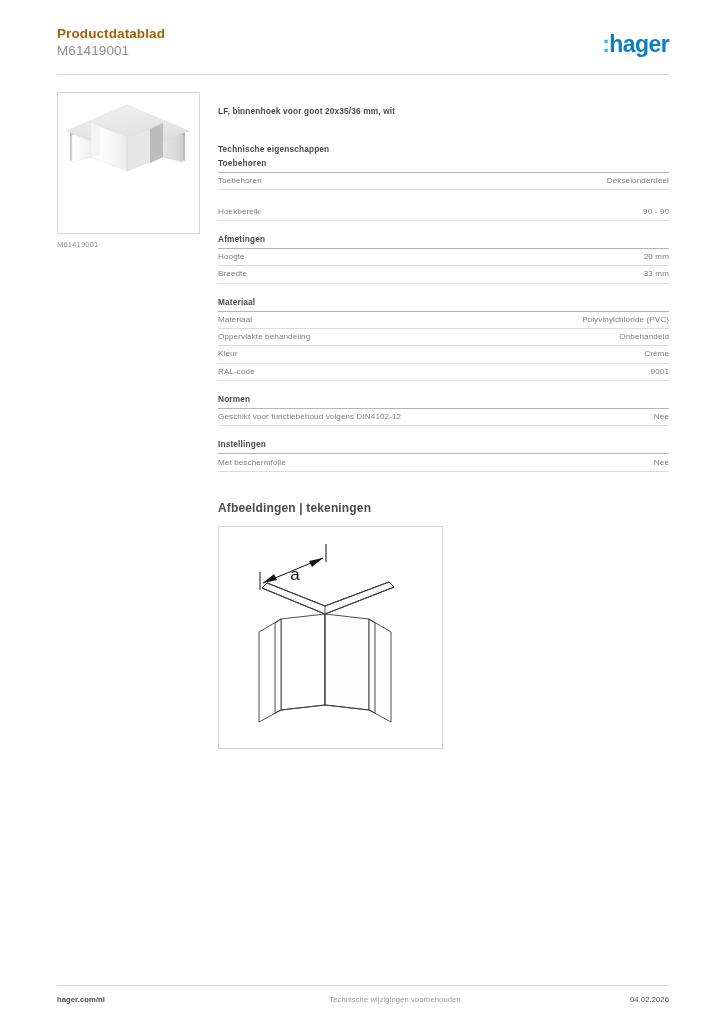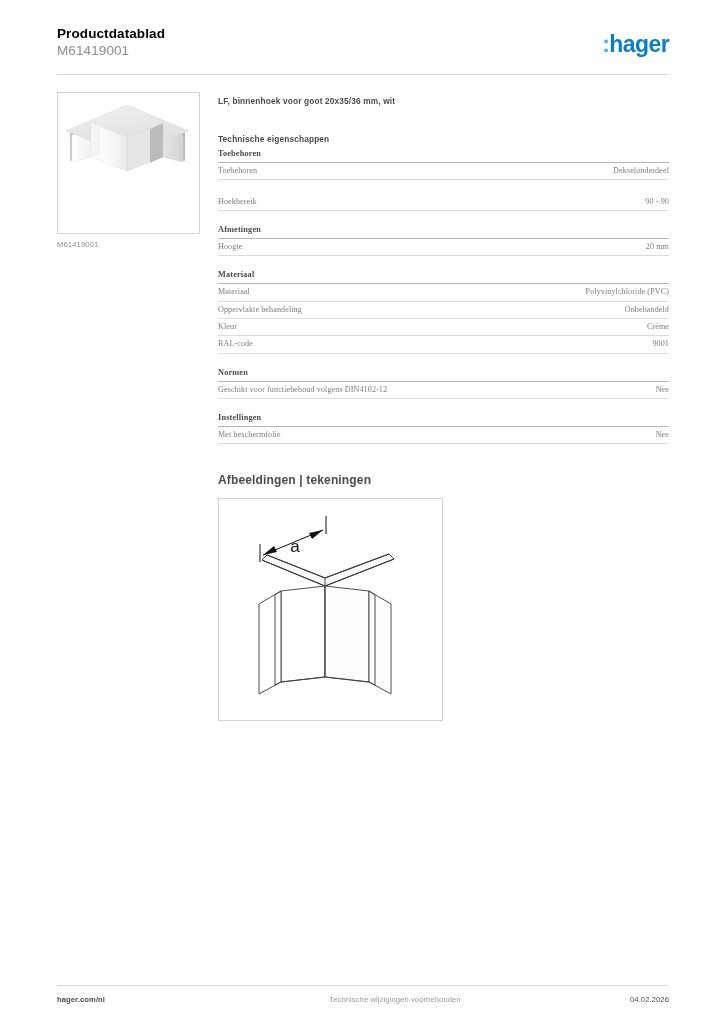--- a/index.html
+++ b/index.html
@@ -28,21 +28,21 @@
   .header {
     position: absolute;
     left: 57px;
     top: 26px;
     width: 612px;
     height: 48px;
   }
   .doc-title {
     font-size: 13.5px;
     font-weight: bold;
-    color: #000000;
+    color: #a16207;
     line-height: 16px;
     letter-spacing: 0.1px;
   }
   .doc-subtitle {
     font-size: 13.5px;
     font-weight: normal;
     color: #8d8d8d;
     line-height: 17px;
     letter-spacing: 0.1px;
   }
@@ -93,33 +93,33 @@
     position: absolute;
     left: 218px;
     top: 92px;
     width: 451px;
   }
   .product-name {
     font-size: 8.3px;
     font-weight: bold;
     color: #4b4b4b;
     letter-spacing: 0.15px;
-    margin: 4px 0 27px 0;
+    margin: 14px 0 27px 0;
     line-height: 11px;
   }
   .tech-head {
     font-size: 8.3px;
     font-weight: bold;
     color: #4b4b4b;
     letter-spacing: 0.15px;
     margin: 0 0 3px 0;
     line-height: 11px;
   }
 
-  .spec-group { margin-bottom: 13px; font-family: Liberation Serif, serif; }
+  .spec-group { margin-bottom: 13px; }
   .group-title {
     font-size: 8.3px;
     font-weight: bold;
     color: #4b4b4b;
     letter-spacing: 0.15px;
     padding-bottom: 3px;
     border-bottom: 1px solid #b6b6b6;
     line-height: 11px;
   }
   .spec-row {
@@ -275,20 +275,24 @@
             <span class="spec-label">Hoekbereik</span>
             <span class="spec-value">90 - 90</span>
           </div>
         </div>
         <div class="spec-group">
           <div class="group-title">Afmetingen</div>
           <div class="spec-row">
             <span class="spec-label">Hoogte</span>
             <span class="spec-value">20 mm</span>
           </div>
+          <div class="spec-row">
+            <span class="spec-label">Breedte</span>
+            <span class="spec-value">33 mm</span>
+          </div>
         </div>
         <div class="spec-group">
           <div class="group-title">Materiaal</div>
           <div class="spec-row">
             <span class="spec-label">Materiaal</span>
             <span class="spec-value">Polyvinylchloride (PVC)</span>
           </div>
           <div class="spec-row">
             <span class="spec-label">Oppervlakte behandeling</span>
             <span class="spec-value">Onbehandeld</span>

